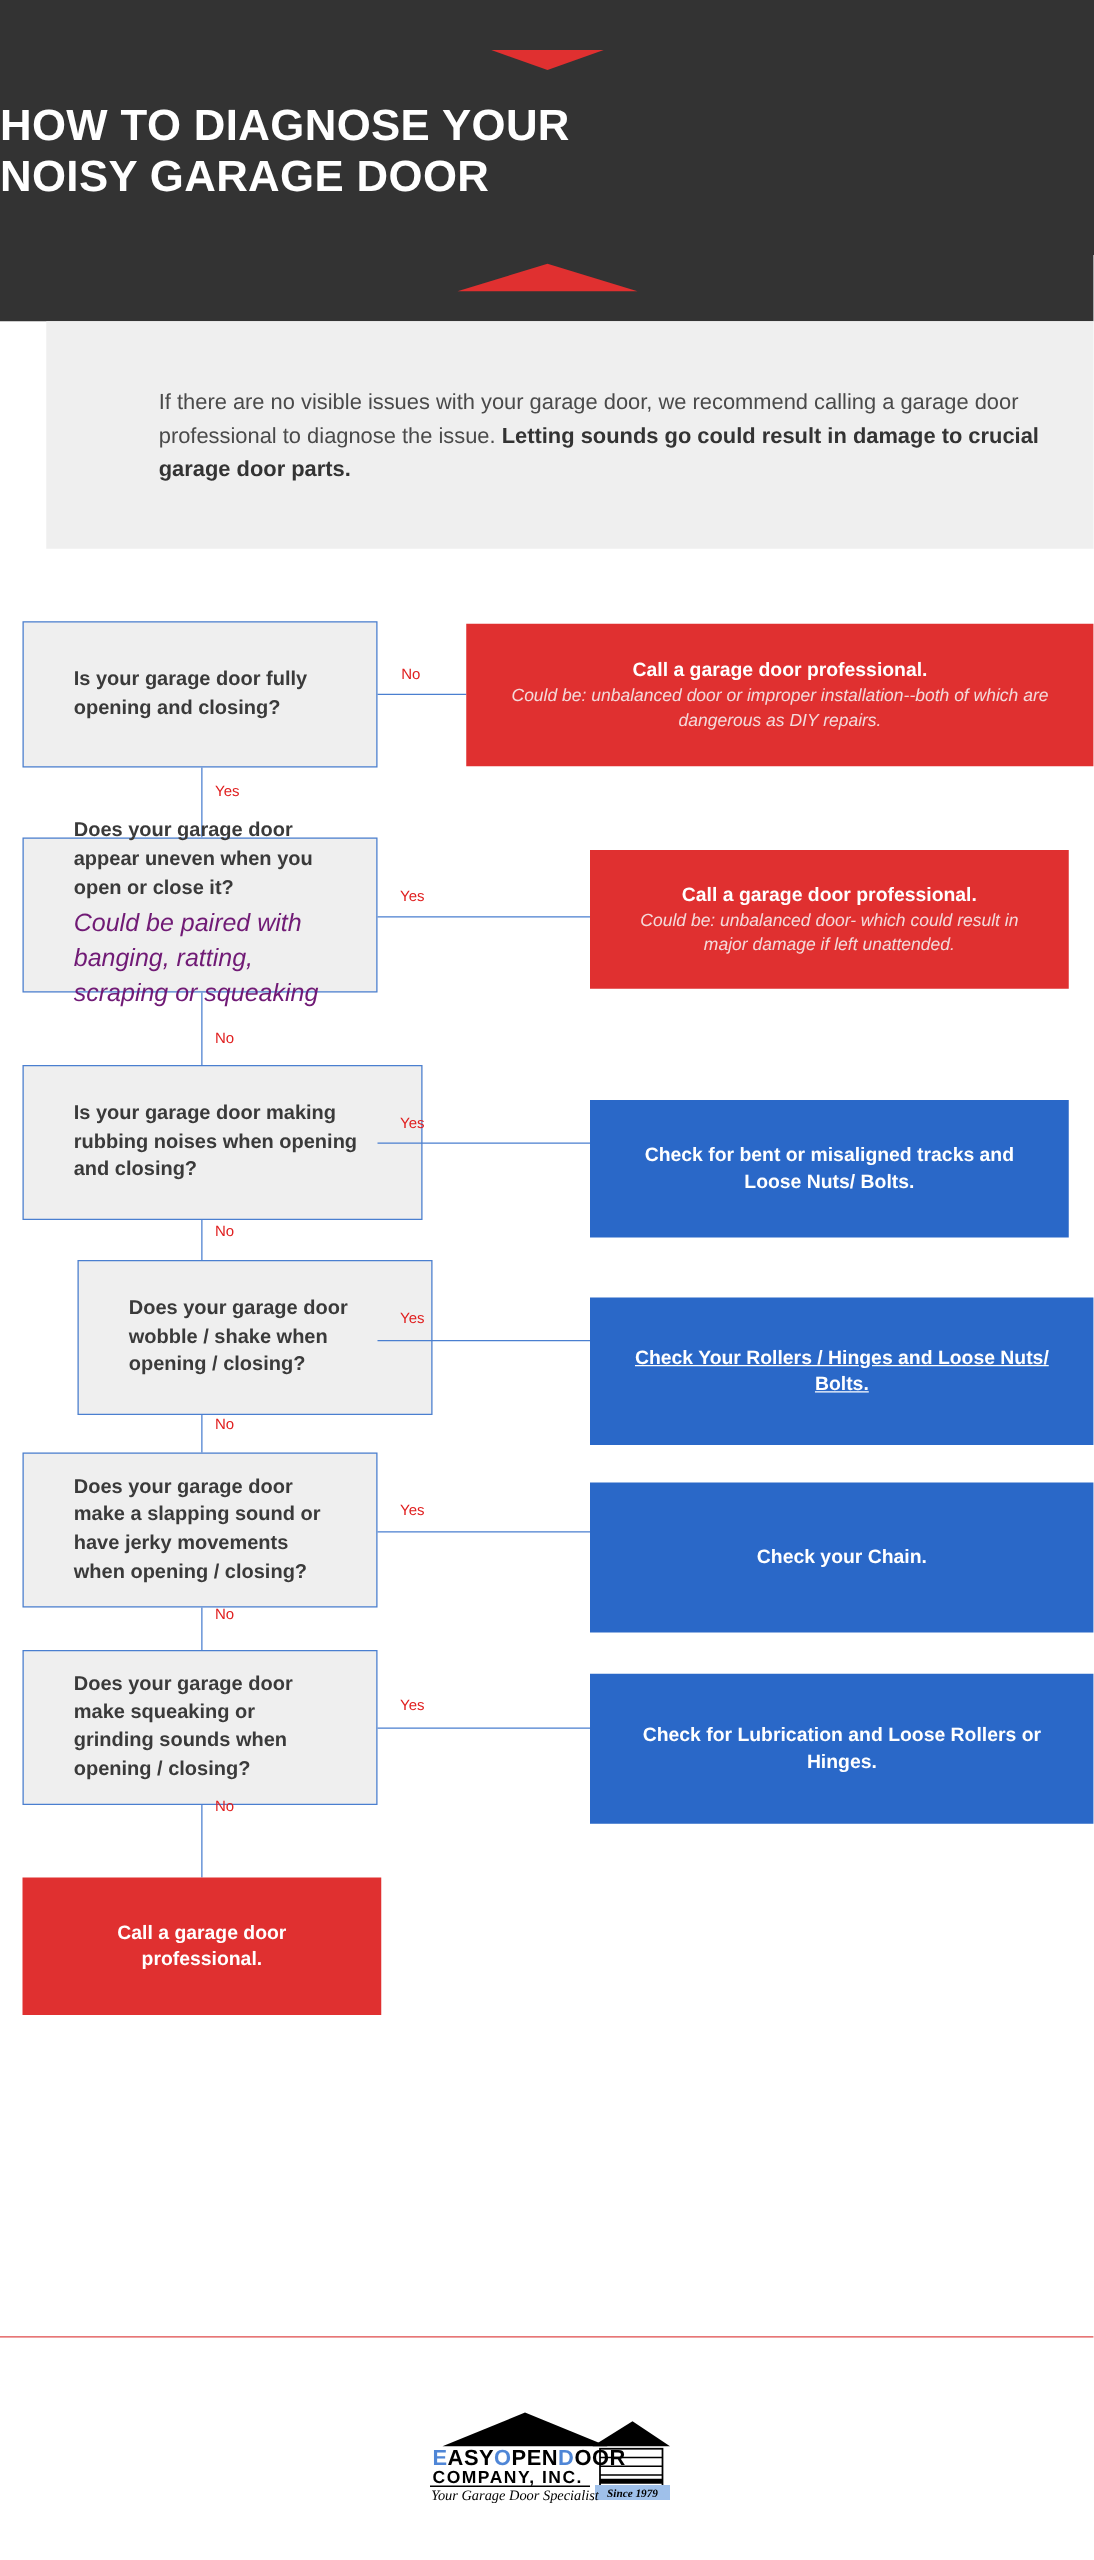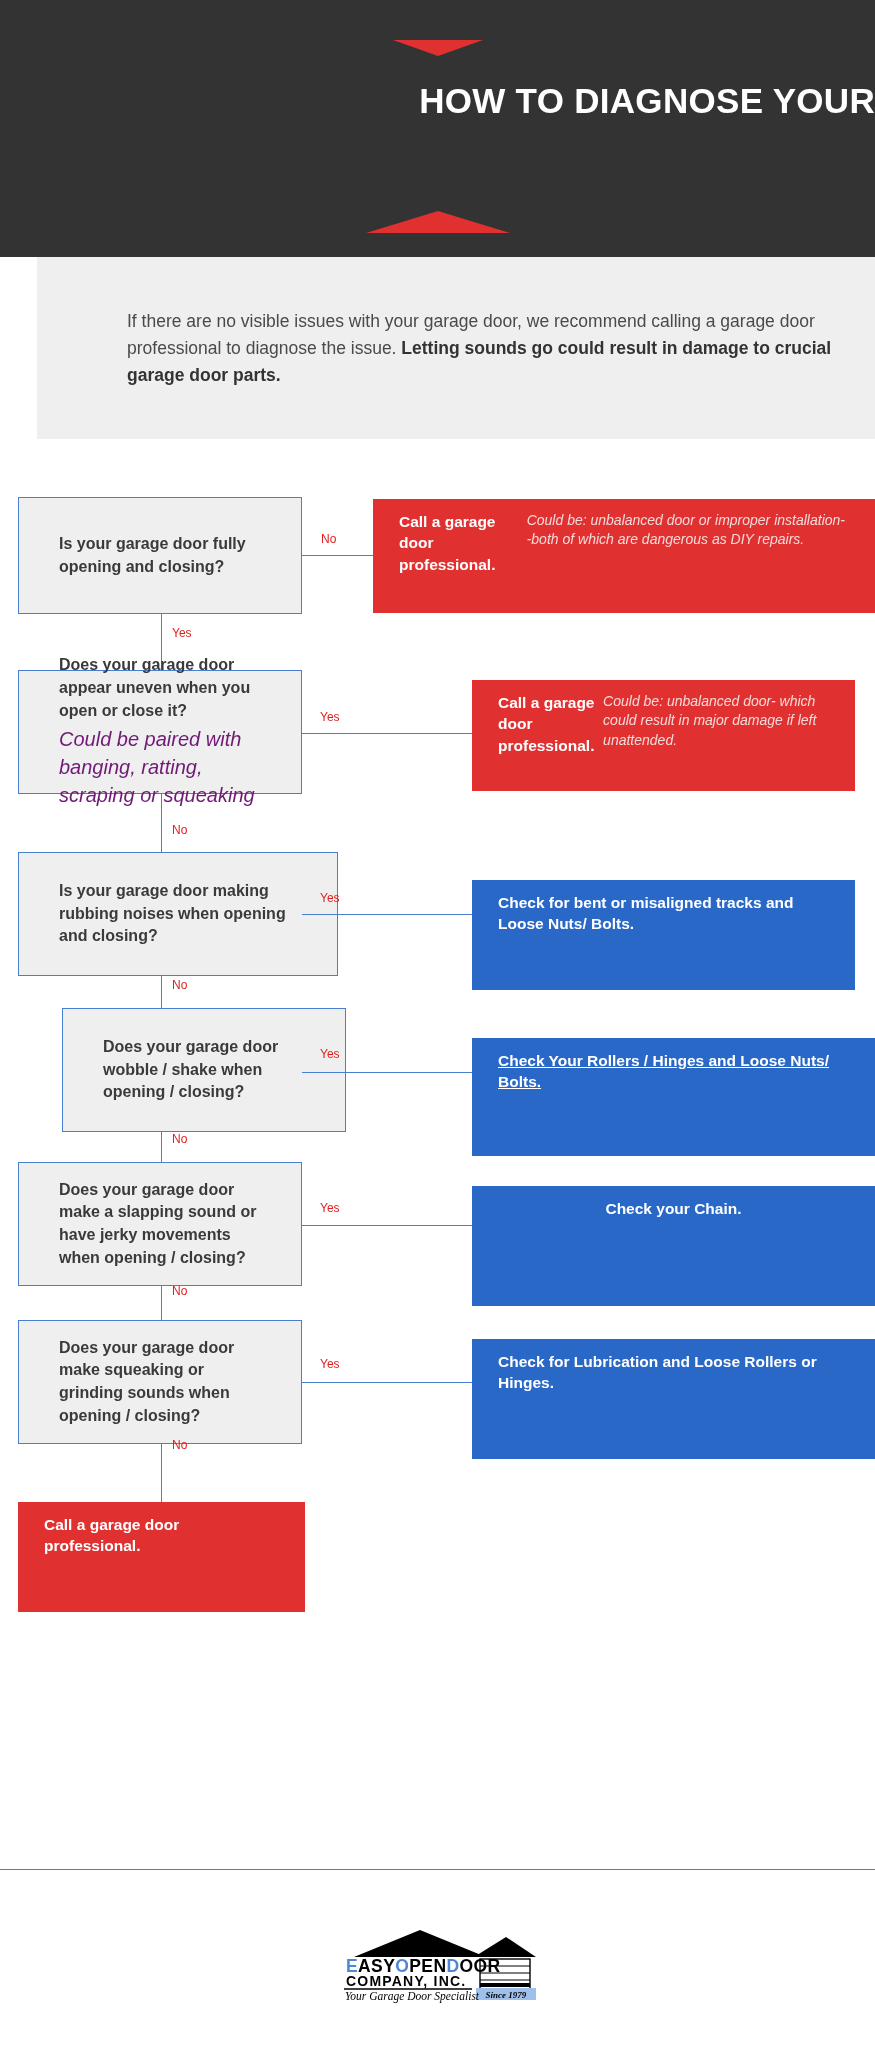--- a/index.html
+++ b/index.html
@@ -43,21 +43,21 @@
     top: 211px;
     margin-left: -72px;
     border-left: 72px solid transparent;
     border-right: 72px solid transparent;
     border-bottom: 22px solid #e03030;
   }
   .header-title {
     position: absolute;
     left: 0; top: 80px;
     width: 875px;
-    text-align: right;
+    text-align: left;
     color: #ffffff;
     font-size: 35px;
     font-weight: bold;
     letter-spacing: 0.3px;
     line-height: 1.18;
   }
   .header-title .ln { display: block; }
 
   
   .intro-band {
@@ -99,25 +99,26 @@
   .qbox .qsub {
     font-size: 20px;
     font-style: italic;
     color: #701a75;
     line-height: 1.42;
     margin-top: 2px;
   }
 
   .ansbox {
     position: absolute;
-    padding: 12px 26px;
+    padding: 2px 26px;
     display: flex;
-    flex-direction: row;
+    flex-direction: column;
     justify-content: center;
     color: #ffffff;
+    text-align: center;
   }
   .ansbox.red  { background: #e03030; }
   .ansbox.blue { background: #2a68c8; }
   .ansbox .atitle {
     font-size: 15.5px;
     font-weight: bold;
     line-height: 1.38;
   }
   .ansbox .asub {
     font-size: 14px;
@@ -157,20 +158,21 @@
 </style>
 </head>
 <body>
 
 <div class="page">
 
   <div class="header">
     <div class="chev chev-down"></div>
     <div class="header-title">
       <span class="ln">HOW TO DIAGNOSE YOUR</span>
+      <span class="ln">NOISY GARAGE DOOR</span>
     </div>
     <div class="chev chev-up"></div>
   </div>
 
   <div class="intro-band">
     <div class="intro-text">
       <span>If there are no visible issues with your garage door, we recommend calling a garage door professional to diagnose the issue. </span><b>Letting sounds go could result in damage to crucial garage door parts.</b>
     </div>
   </div>
 

